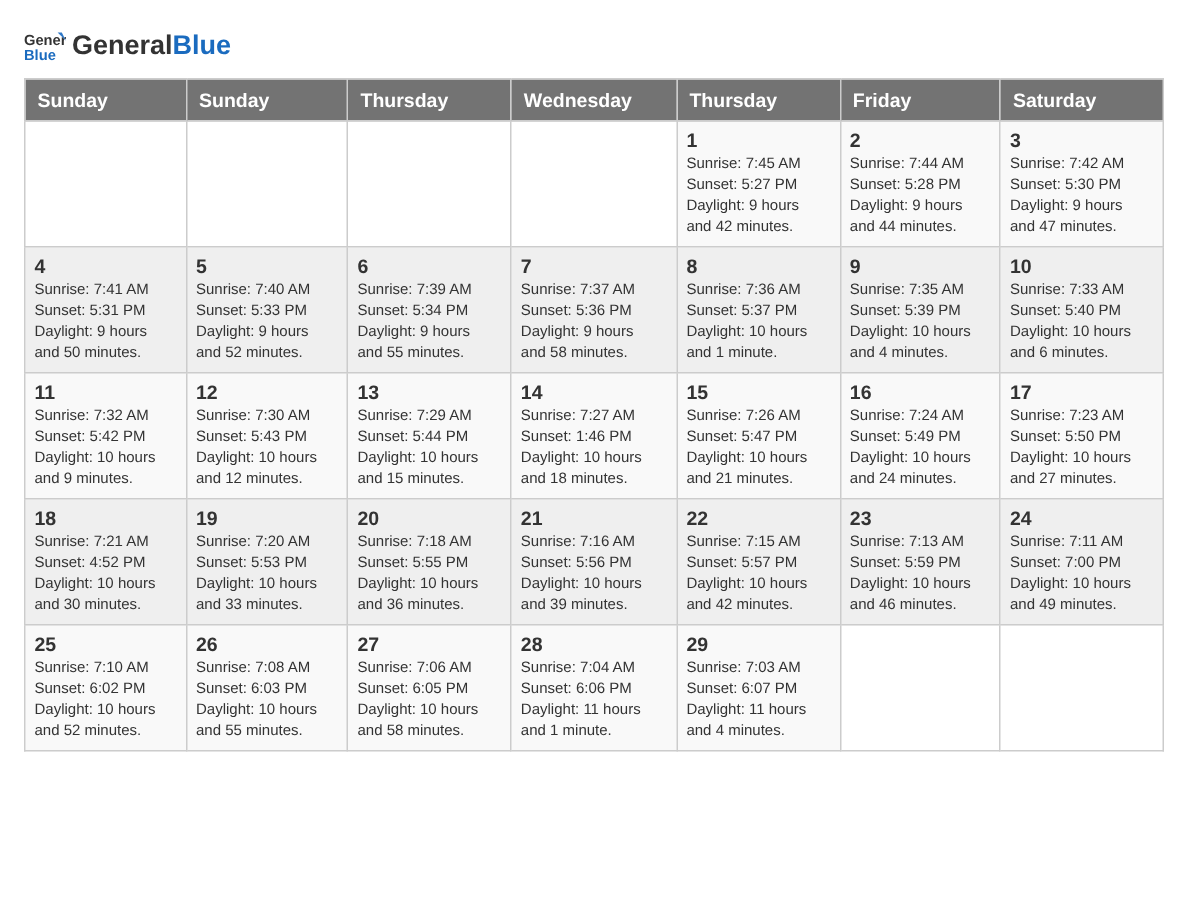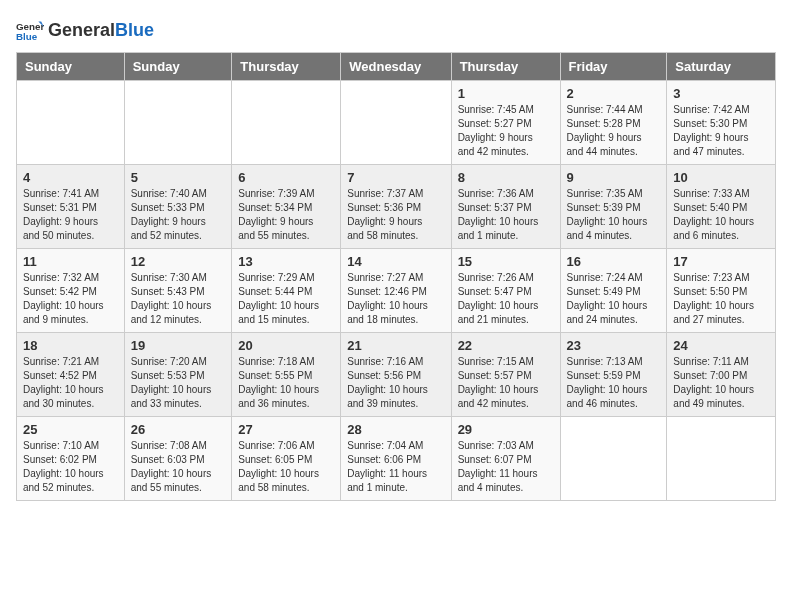--- a/index.html
+++ b/index.html
@@ -222,21 +222,21 @@
         <td>
           <span class="day-number">13</span>
           <div class="day-info" style="white-space: pre-line;">Sunrise: 7:29 AM
 Sunset: 5:44 PM
 Daylight: 10 hours
 and 15 minutes.</div>
         </td>
         <td>
           <span class="day-number">14</span>
           <div class="day-info" style="white-space: pre-line;">Sunrise: 7:27 AM
-Sunset: 12:46 PM
+Sunset: 1:46 PM
 Daylight: 10 hours
 and 18 minutes.</div>
         </td>
         <td>
           <span class="day-number">15</span>
           <div class="day-info" style="white-space: pre-line;">Sunrise: 7:26 AM
 Sunset: 5:47 PM
 Daylight: 10 hours
 and 21 minutes.</div>
         </td>

